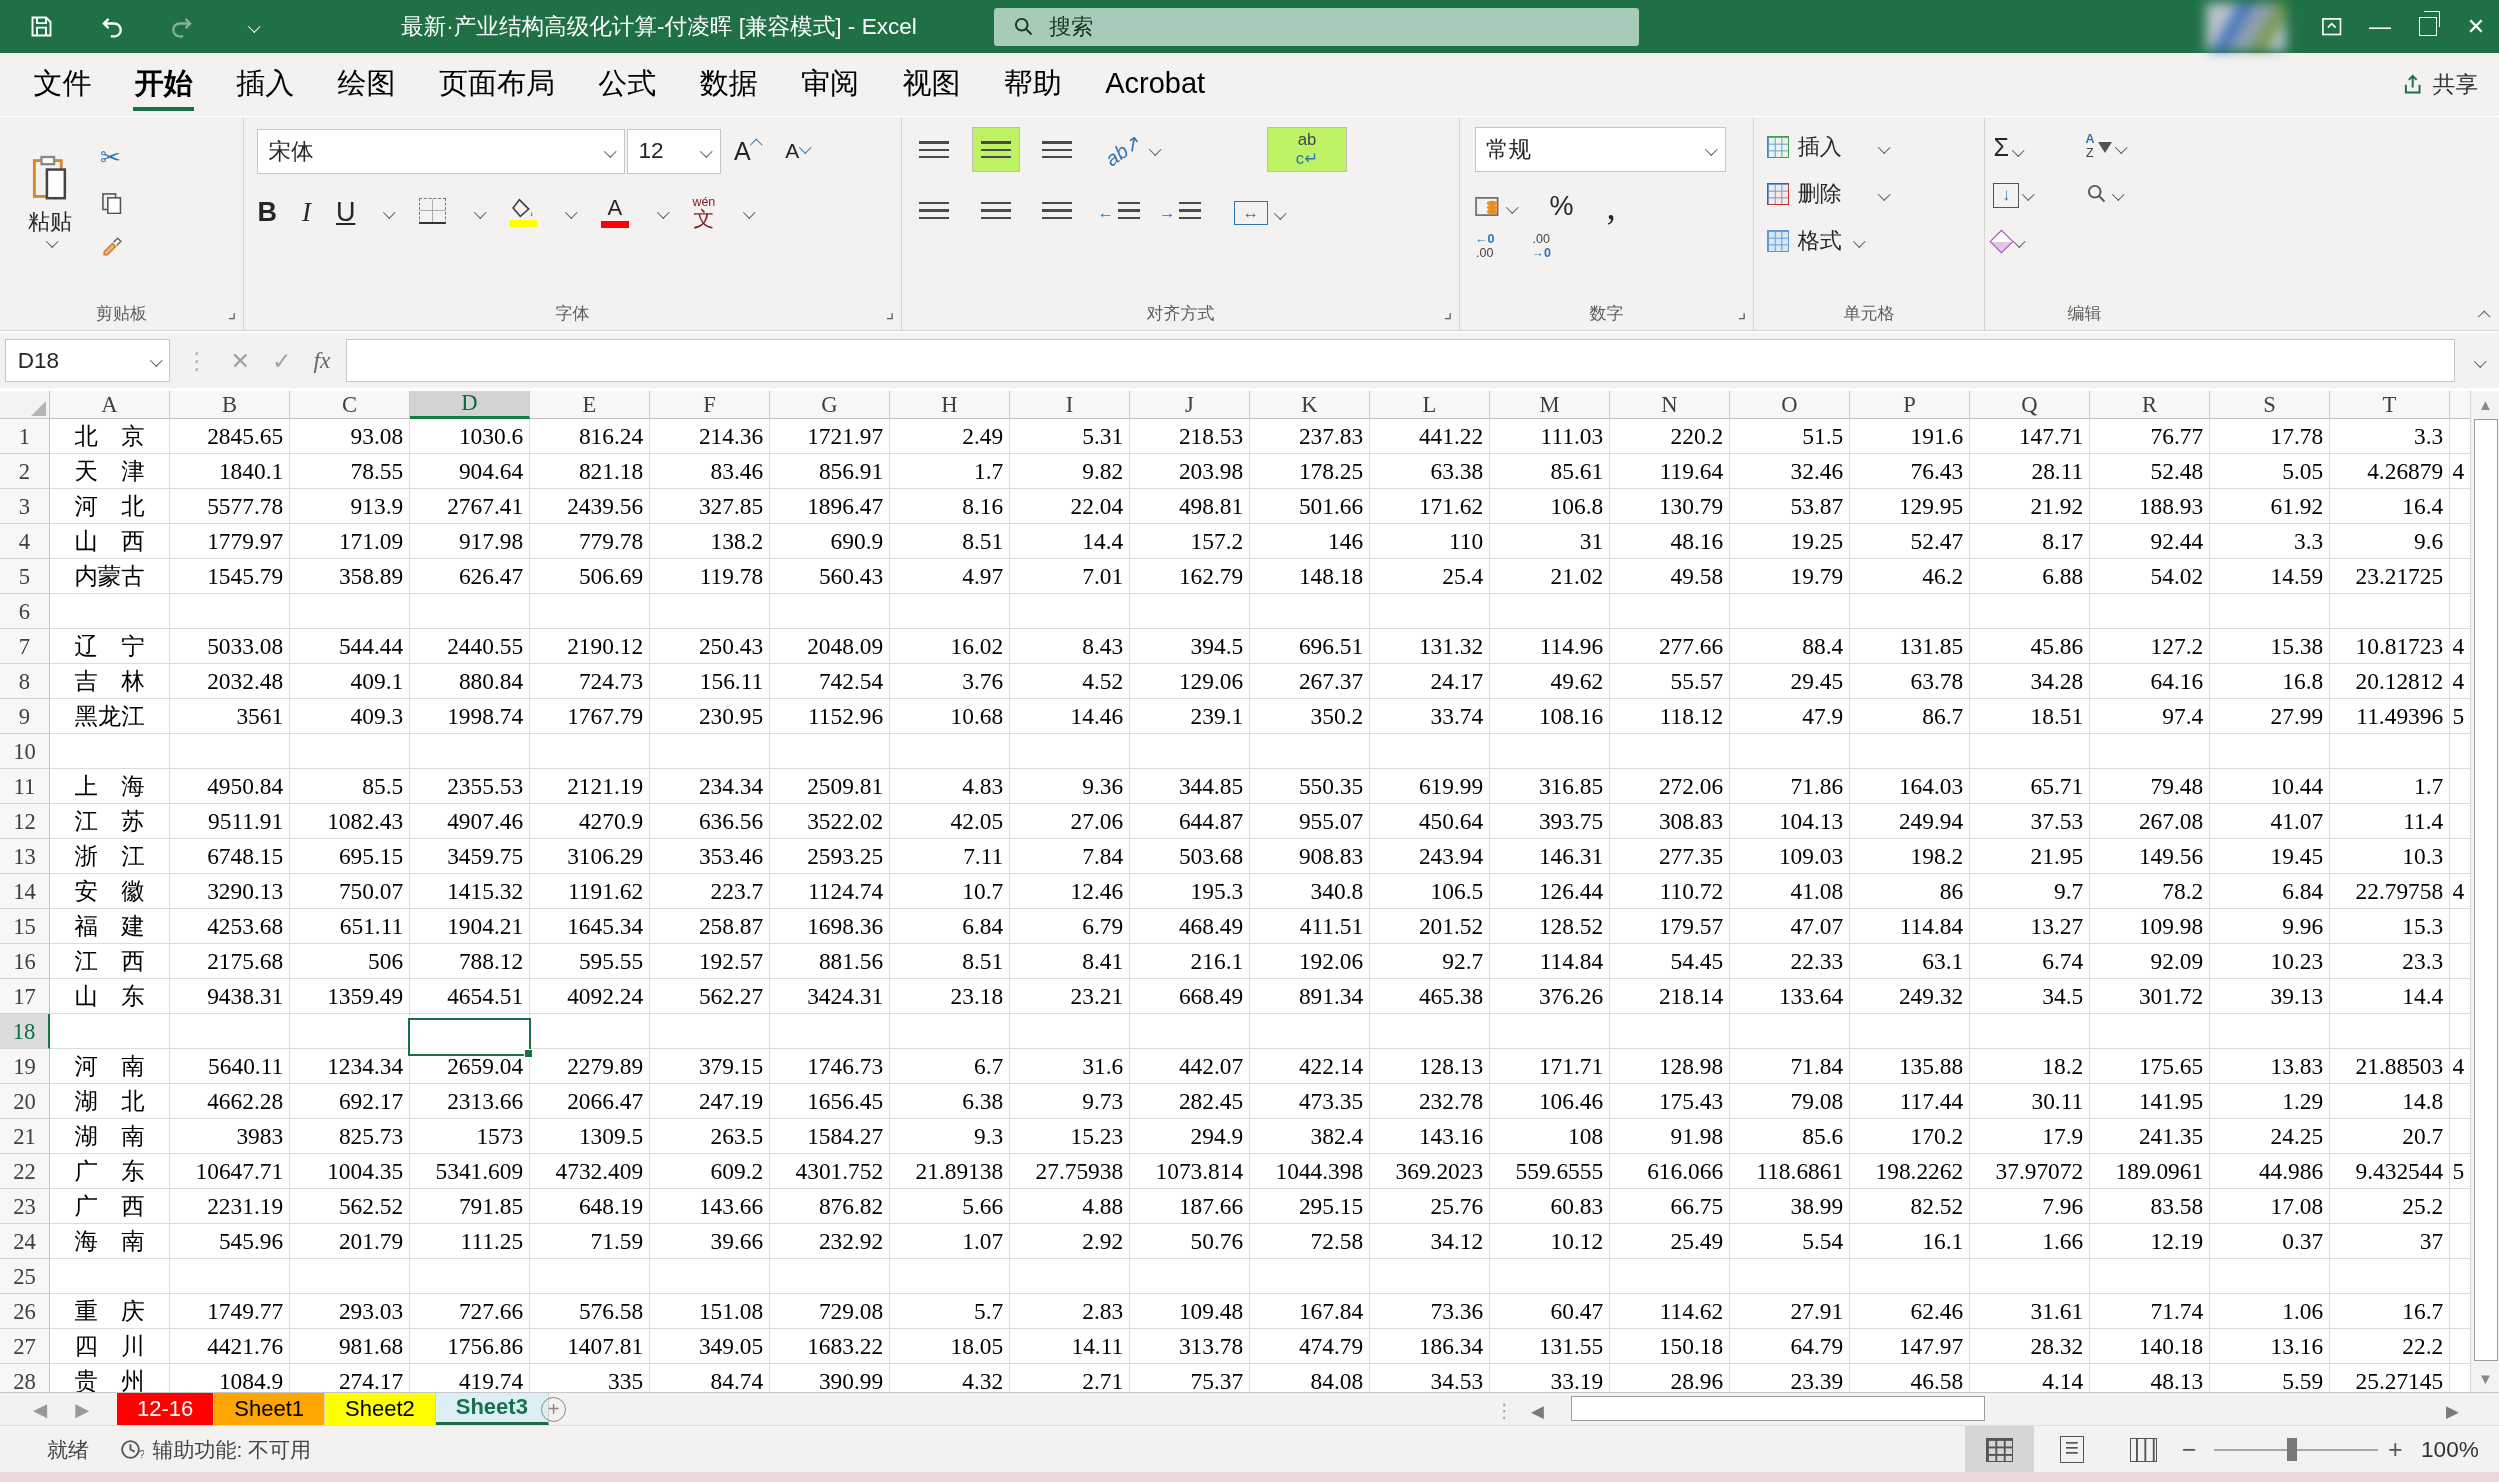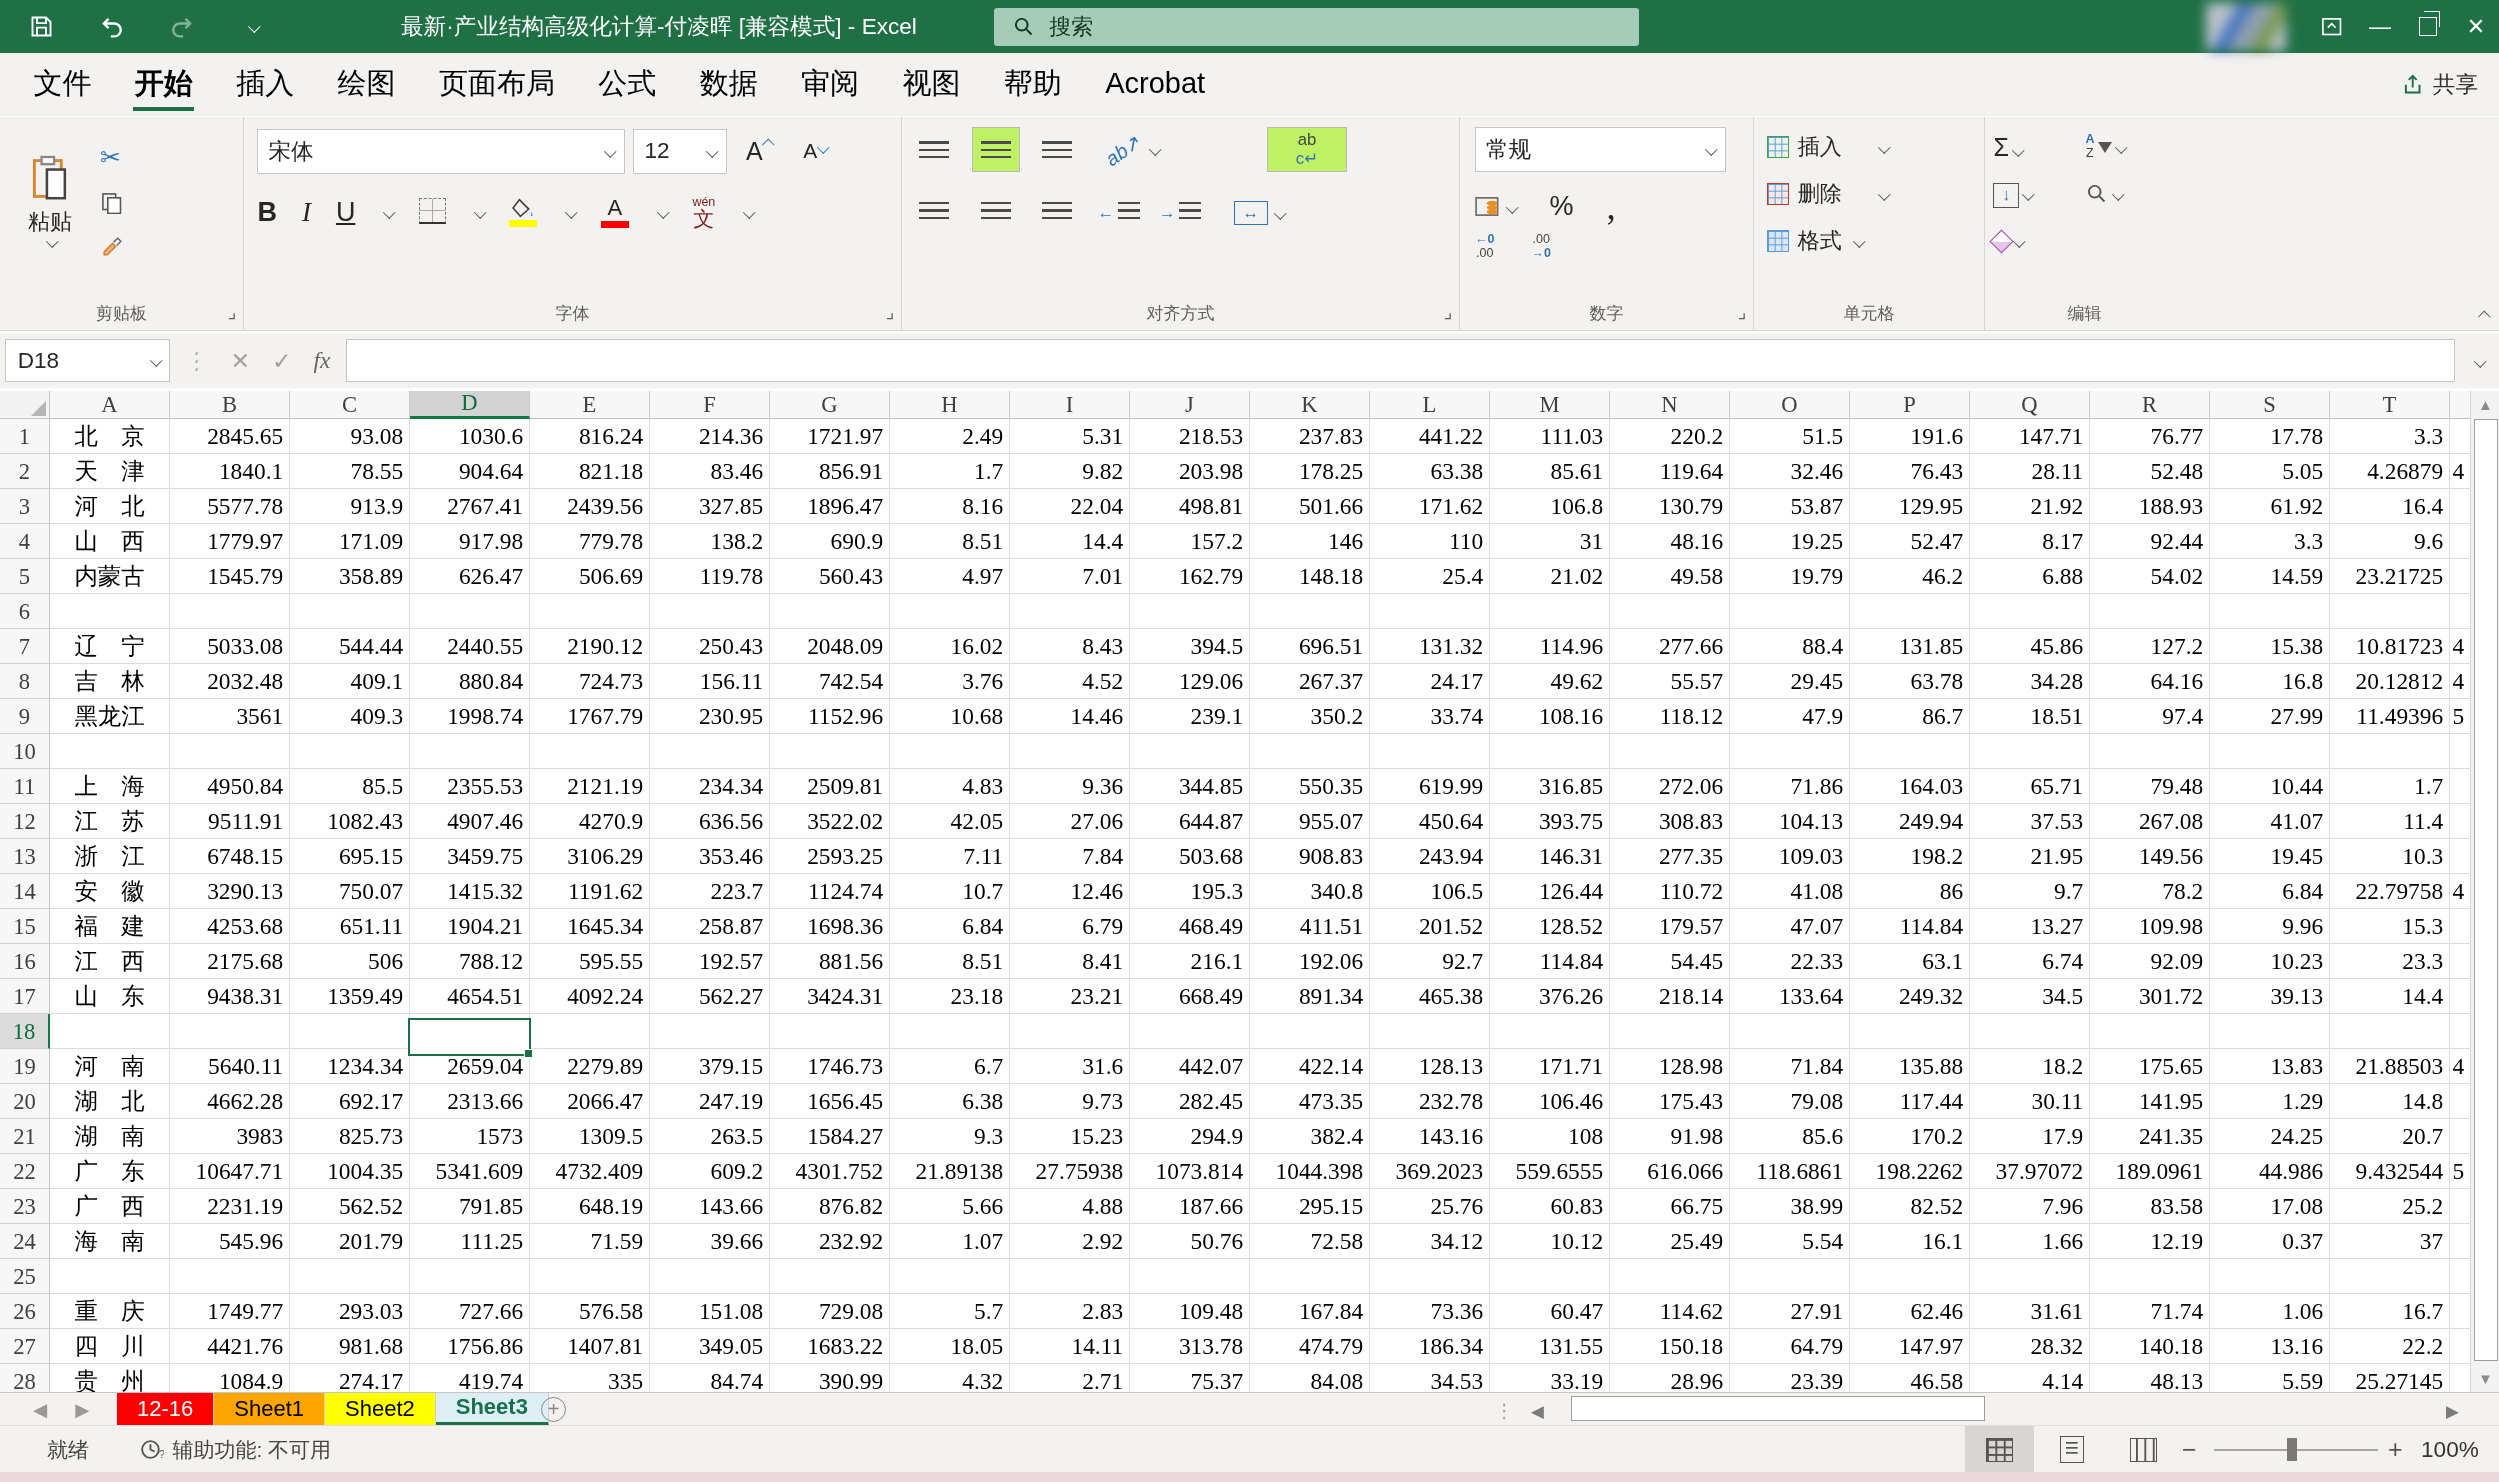--- a/index.html
+++ b/index.html
@@ -93,21 +93,21 @@
   .stab{padding:0 20px;font-size:22px;line-height:32px;border-right:0.8px solid #d0cece;white-space:nowrap;box-sizing:border-box}
   .stab.active{border-bottom:4.2px solid #1a7044;font-weight:bold;line-height:27.6px}
   .addtab{position:absolute;left:541px;top:4.2px;width:25px;height:25px;border:1.7px solid #8a8886;border-radius:50%;
           color:#8a8886;font-size:20px;line-height:22px;text-align:center;box-sizing:border-box}
   .hdots{position:absolute;left:1495px;top:6.7px;color:#a0a0a0;font-size:18.4px;letter-spacing:0}
   .harrow{position:absolute;top:7.5px;color:#7a7a7a;font-size:16.7px}
   .hthumb{position:absolute;left:1571px;top:3.3px;width:414px;height:25px;background:#fff;border:0.8px solid #9d9d9d;box-sizing:border-box}
   
   .status{position:absolute;top:1425px;left:0;width:2500px;height:47px;background:#f3f2f1;border-top:0.8px solid #e1dfdd;
           box-sizing:border-box;font-size:21px;color:#444}
-  .st-left{position:absolute;left:47px;top:0;height:47px;display:flex;align-items:center;gap:50px}
+  .st-left{position:absolute;left:47px;top:0;height:47px;display:flex;align-items:center;gap:30px}
   .acc{display:flex;align-items:center;gap:8.4px}
   .viewbtn{position:absolute;top:0;width:69px;height:47px;display:flex;align-items:center;justify-content:center}
   .vb1{left:1965px;background:#d8d6d4}.vb2{left:2037px}.vb3{left:2109px}
   .ic-vnormal{width:25px;height:22px;border:1.7px solid #555;background-image:linear-gradient(#555 1.7px,transparent 1.7px),linear-gradient(90deg,#555 1.7px,transparent 1.7px);background-size:8.4px 7.5px}
   .ic-vlayout{width:22px;height:25px;border:1.7px solid #555;background:linear-gradient(#555 0 0) 50% 5px/11.7px 1.7px no-repeat,linear-gradient(#555 0 0) 50% 10px/11.7px 1.7px no-repeat,linear-gradient(#555 0 0) 50% 15px/11.7px 1.7px no-repeat}
   .ic-vbreak{width:25px;height:22px;border:1.7px solid #555;background:linear-gradient(90deg,#555 1.7px,transparent 1.7px) 5px 0/8.4px 100% repeat-x}
   .zminus{position:absolute;left:2182px;top:0;height:47px;display:flex;align-items:center;font-size:25px;color:#555}
   .ztrack{position:absolute;left:2214px;top:22.6px;width:164px;height:2.5px;background:#a8a6a4}
   .zthumb{position:absolute;left:2287px;top:11.7px;width:10px;height:23.4px;background:#7a7876}
   .zplus{position:absolute;left:2388px;top:0;height:47px;display:flex;align-items:center;font-size:25px;color:#555}
@@ -212,21 +212,21 @@
               <path d="M13 9l4-4 3 3-4 4" fill="#fff" stroke="#666" stroke-width="1.4"></path>
             </svg>
         </span>
       </div>
     </div>
     <div class="glabel">剪贴板</div>
     <span class="launch">⌟</span>
   </div>
 
   <div class="rgroup" style="width:658px;padding:11.7px 13.4px 0">
-    <div class="rrow" style="gap:8px">
+    <div class="rrow" style="gap:2px">
       <div class="selbox-ui" style="width:368px;height:45px">
         <span>宋体</span>
           <i class="chv"></i>
       </div>
       <div class="selbox-ui" style="width:94px;height:45px">
         <span>12</span>
           <i class="chv"></i>
       </div>
       <div class="abtn">
           <span class="bigA">A</span>

